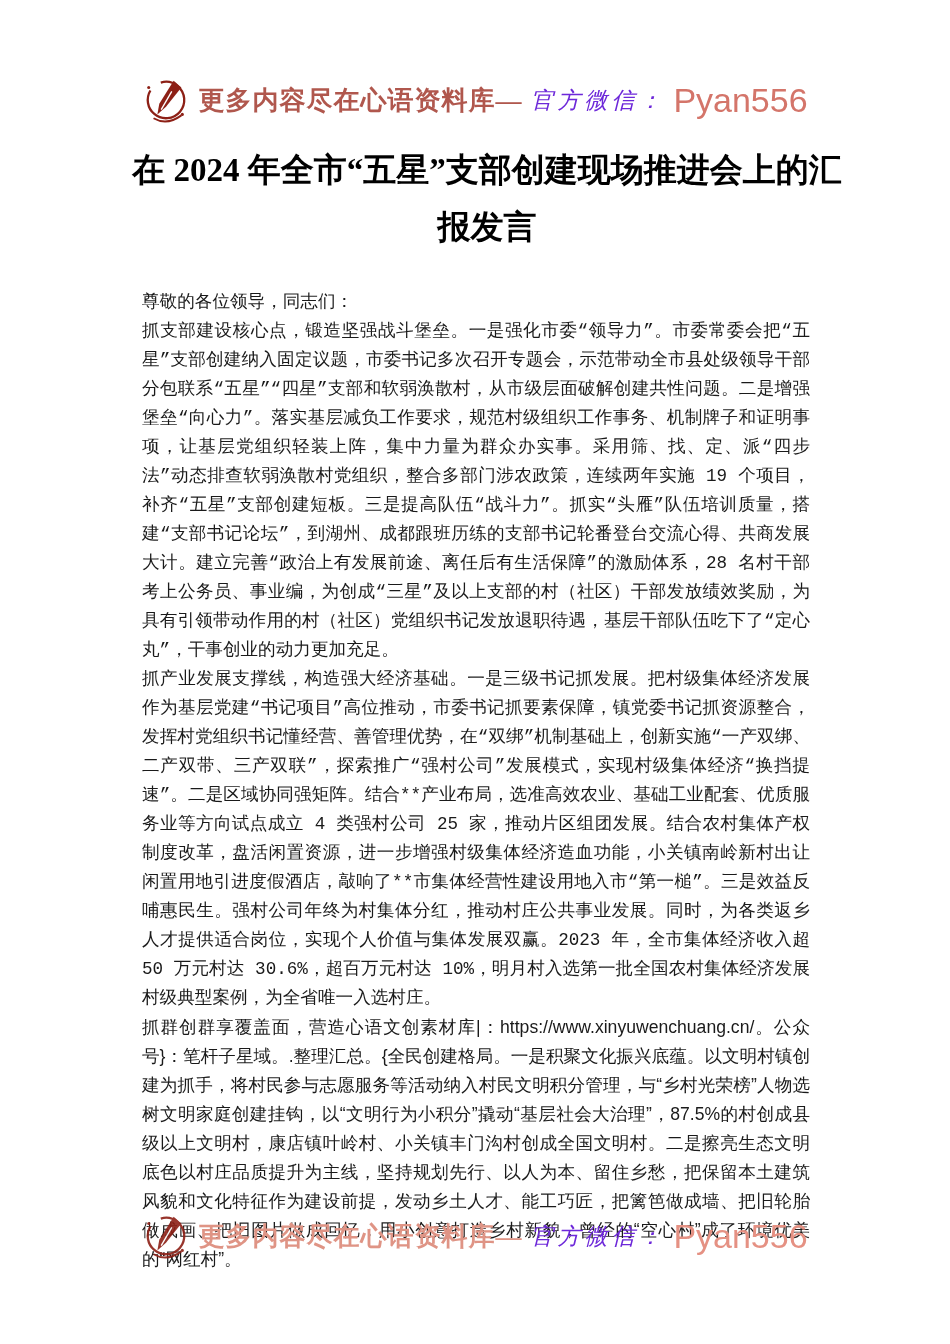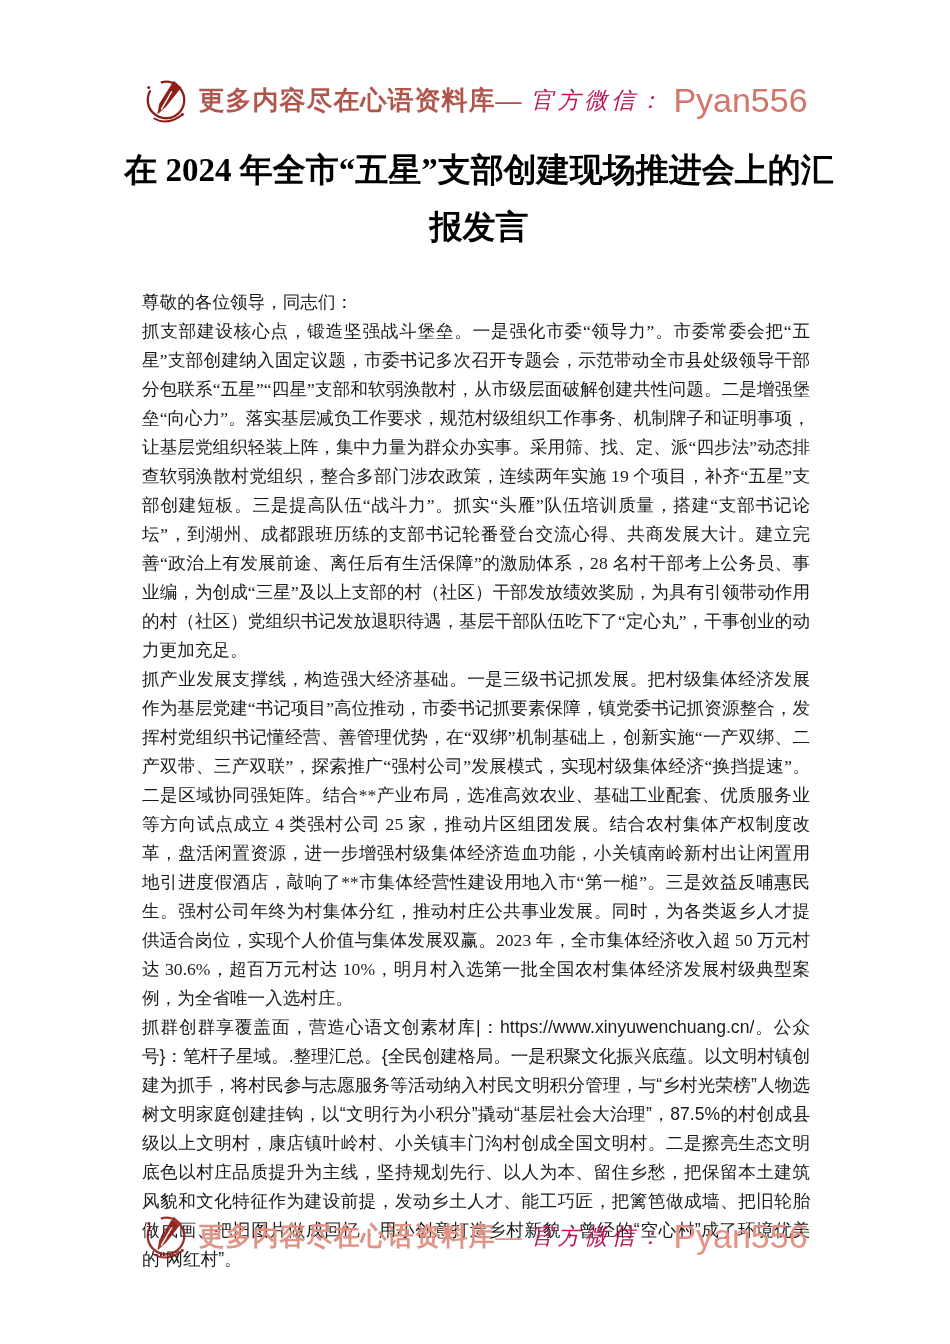--- a/index.html
+++ b/index.html
@@ -33,34 +33,34 @@
     font-size: 26px;
     letter-spacing: 1px;
   }
   .watermark.header .wm-main { color: #b0574d; }
   .watermark.footer .wm-main { color: #df9485; }
   .wm-wechat {
     font-family: "DejaVu Serif", "Liberation Serif", serif;
     font-style: italic;
     font-size: 23px;
     letter-spacing: 4px;
-    color: #be185d;
+    color: #6d28d9;
   }
   .wm-id {
     font-family: "Liberation Sans", "DejaVu Sans", sans-serif;
     font-size: 34px;
   }
   .watermark.header .wm-id { color: #d4756a; }
   .watermark.footer .wm-id { color: #e59183; }
 
   
   .doc-title {
     position: absolute;
     top: 142px;
-    left: 94px;
+    left: 102px;
     width: 770px;
     margin: 0;
     text-align: center;
     font-family: "Liberation Serif", "DejaVu Serif", serif;
     font-weight: bold;
     font-size: 33px;
     line-height: 57px;
     color: #000000;
   }
 
@@ -72,21 +72,21 @@
     width: 668px;
     color: #1a1a1a;
   }
   .doc-body p {
     margin: 0;
     font-size: 17.6px;
     line-height: 29px;
     text-align: justify;
     word-break: break-all;
   }
-  .doc-body p.serif { font-family: Liberation Serif, serif; }
+  .doc-body p.serif { font-family: Liberation Mono, monospace; }
   .doc-body p.sans  { font-family: "Liberation Sans", "DejaVu Sans", sans-serif; }
 </style>
 </head>
 <body>
 
 <div class="page">
 
   <div class="watermark header">
     <svg class="wm-logo" viewBox="0 0 50 52" xmlns="http://www.w3.org/2000/svg">
       <circle cx="25" cy="26" r="19" fill="none" stroke="#8d2016" stroke-width="2.4" stroke-dasharray="86 14" transform="rotate(-50 25 26)"></circle>

